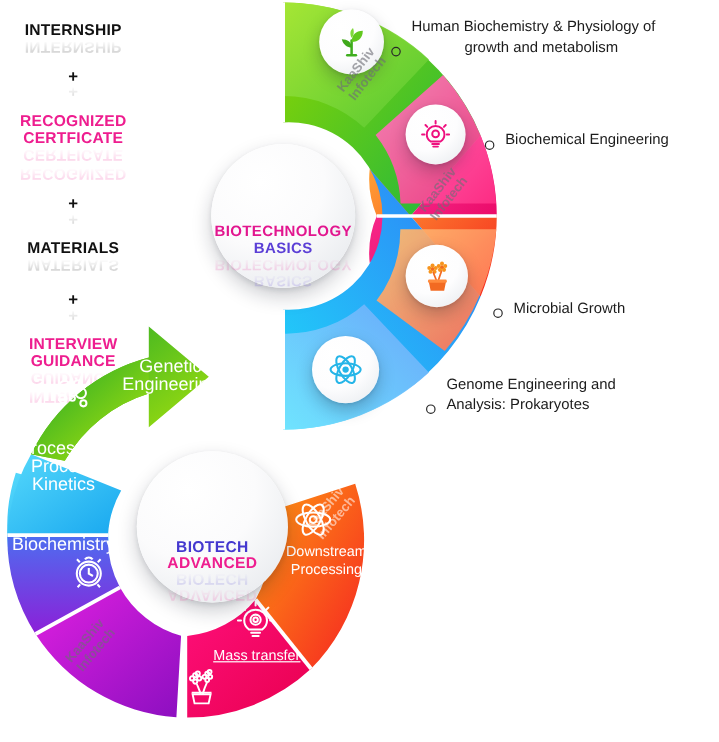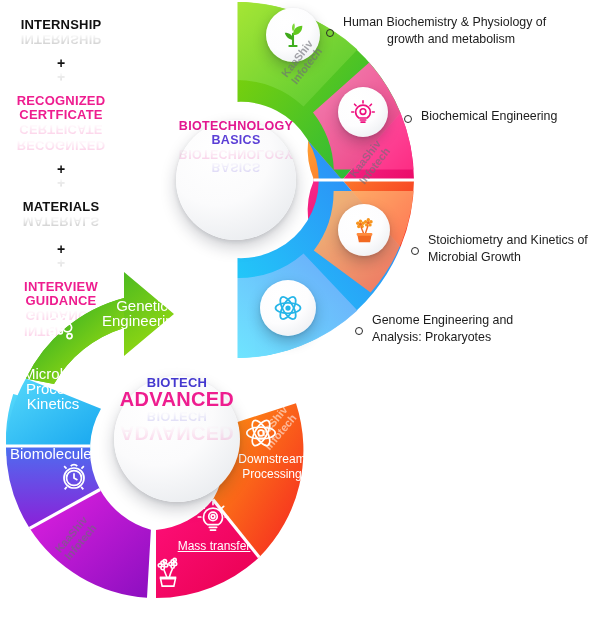--- a/index.html
+++ b/index.html
@@ -35,21 +35,21 @@
   .grp{margin-bottom:3px;}
   .sp6{height:7px;}
   .sp10{height:11px;}
 
   
   .donut{position:absolute;}
   .hub{
     position:absolute;border-radius:50%;
     background:radial-gradient(circle at 34% 26%, #ffffff 0%, #fbfbfc 45%, #eceef1 78%, #e2e5ea 100%);
     box-shadow:0 7px 16px rgba(20,25,40,.22), 0 2px 4px rgba(20,25,40,.10);
-    display:flex;flex-direction:column;align-items:center;justify-content:flex-start;
+    display:flex;flex-direction:column;align-items:center;justify-content:flex-end;
     z-index:6;
   }
   .hub-t1,.hub-t2{font-weight:bold;letter-spacing:.3px;line-height:1.02;white-space:nowrap;}
   .hub-refl{
     transform:scaleY(-1);opacity:.20;line-height:1.02;
     -webkit-mask-image:linear-gradient(to bottom,rgba(0,0,0,.95),rgba(0,0,0,0) 88%);
     mask-image:linear-gradient(to bottom,rgba(0,0,0,.95),rgba(0,0,0,0) 88%);
   }
 
   
@@ -64,35 +64,35 @@
   .badge{
     position:absolute;border-radius:50%;
     background:radial-gradient(circle at 34% 26%, #ffffff 0%, #fdfdfe 52%, #eef0f3 82%, #e4e7eb 100%);
     box-shadow:0 6px 13px rgba(20,25,40,.25), 0 1px 3px rgba(20,25,40,.12);
     display:flex;align-items:center;justify-content:center;z-index:7;
   }
   .badge svg{display:block;}
 
   
   .bullet{
-    position:absolute;display:flex;align-items:center;gap:9px;
+    position:absolute;display:flex;align-items:flex-end;gap:9px;
     font-size:12.4px;color:#1c1c1c;line-height:16.5px;
   }
   .bullet .ring{
     width:6px;height:6px;border:1.3px solid #2a2a2a;border-radius:50%;
     margin-top:5px;flex:0 0 auto;background:transparent;
   }
 
   
   #botDonut{left:6px;top:268px;width:300px;height:348px;}
   .bot-hub{
     left:108px;top:108px;width:126px;height:126px;
   }
   .bot-hub .hub-t1{font-size:13px;color:#4438cf;}
-  .bot-hub .hub-t2{font-size:20px;color:#ee1d8f;margin-top:0px;}
+  .bot-hub .hub-t2{font-size:13px;color:#ee1d8f;margin-top:0px;}
 
   .seg-label{
     position:absolute;color:#ffffff;font-size:15px;line-height:15px;
     text-align:center;z-index:5;pointer-events:none;
   }
   .seg-label.sm{font-size:12px;}
 
   
   .wm{
     position:absolute;color:rgba(110,110,118,.62);font-weight:bold;
@@ -292,21 +292,21 @@
   </div>
 
   <div class="bullet" style="left:404px;top:108px;width:190px;">
     <span class="ring"></span>
     <span>Biochemical Engineering</span>
   </div>
 
   <div class="bullet" style="left:411px;top:232px;width:186px;">
     <span class="ring"></span>
     <span>
-      <span>Stoichiometry and Kinetics of</span><br>
+      <br>
       <span>Microbial Growth</span>
     </span>
   </div>
 
   <div class="bullet" style="left:355px;top:312px;width:230px;">
     <span class="ring"></span>
     <span>
       <span>Genome Engineering and</span><br>
       <span>Analysis: Prokaryotes</span>
     </span>
@@ -374,22 +374,22 @@
     
     <div class="hub bot-hub">
       <div class="hub-t1">BIOTECH</div>
       <div class="hub-t2">ADVANCED</div>
       <div class="hub-t1 hub-refl">BIOTECH</div>
       <div class="hub-t2 hub-refl">ADVANCED</div>
     </div>
 
     
     <div class="seg-label" style="left:88px;top:30px;width:96px;">Genetic Engineering</div>
-    <div class="seg-label" style="left:8px;top:98px;width:78px;">Microbial Process Kinetics</div>
-    <div class="seg-label" style="left:4px;top:178px;width:68px;">Biomolecules</div>
+    <div class="seg-label" style="left:8px;top:98px;width:78px;">Processing Process Kinetics</div>
+    <div class="seg-label" style="left:4px;top:178px;width:68px;">Biochemistry</div>
     <div class="seg-label sm" style="left:162px;top:271px;width:92px;text-decoration:underline;">Mass transfer</div>
     <div class="seg-label sm" style="left:228px;top:184px;width:76px;">Downstream Processing</div>
 
     
     <svg style="position:absolute;left:38px;top:44px;" width="34" height="34" viewBox="0 0 24 24">
       <g stroke="#ffffff" stroke-width="1.2" fill="none">
         <circle cx="7" cy="7" r="3.2"></circle>
           <circle cx="14.5" cy="5.5" r="2"></circle>
         <circle cx="16.5" cy="11" r="3"></circle>
           <circle cx="6" cy="14.5" r="2.2"></circle>

